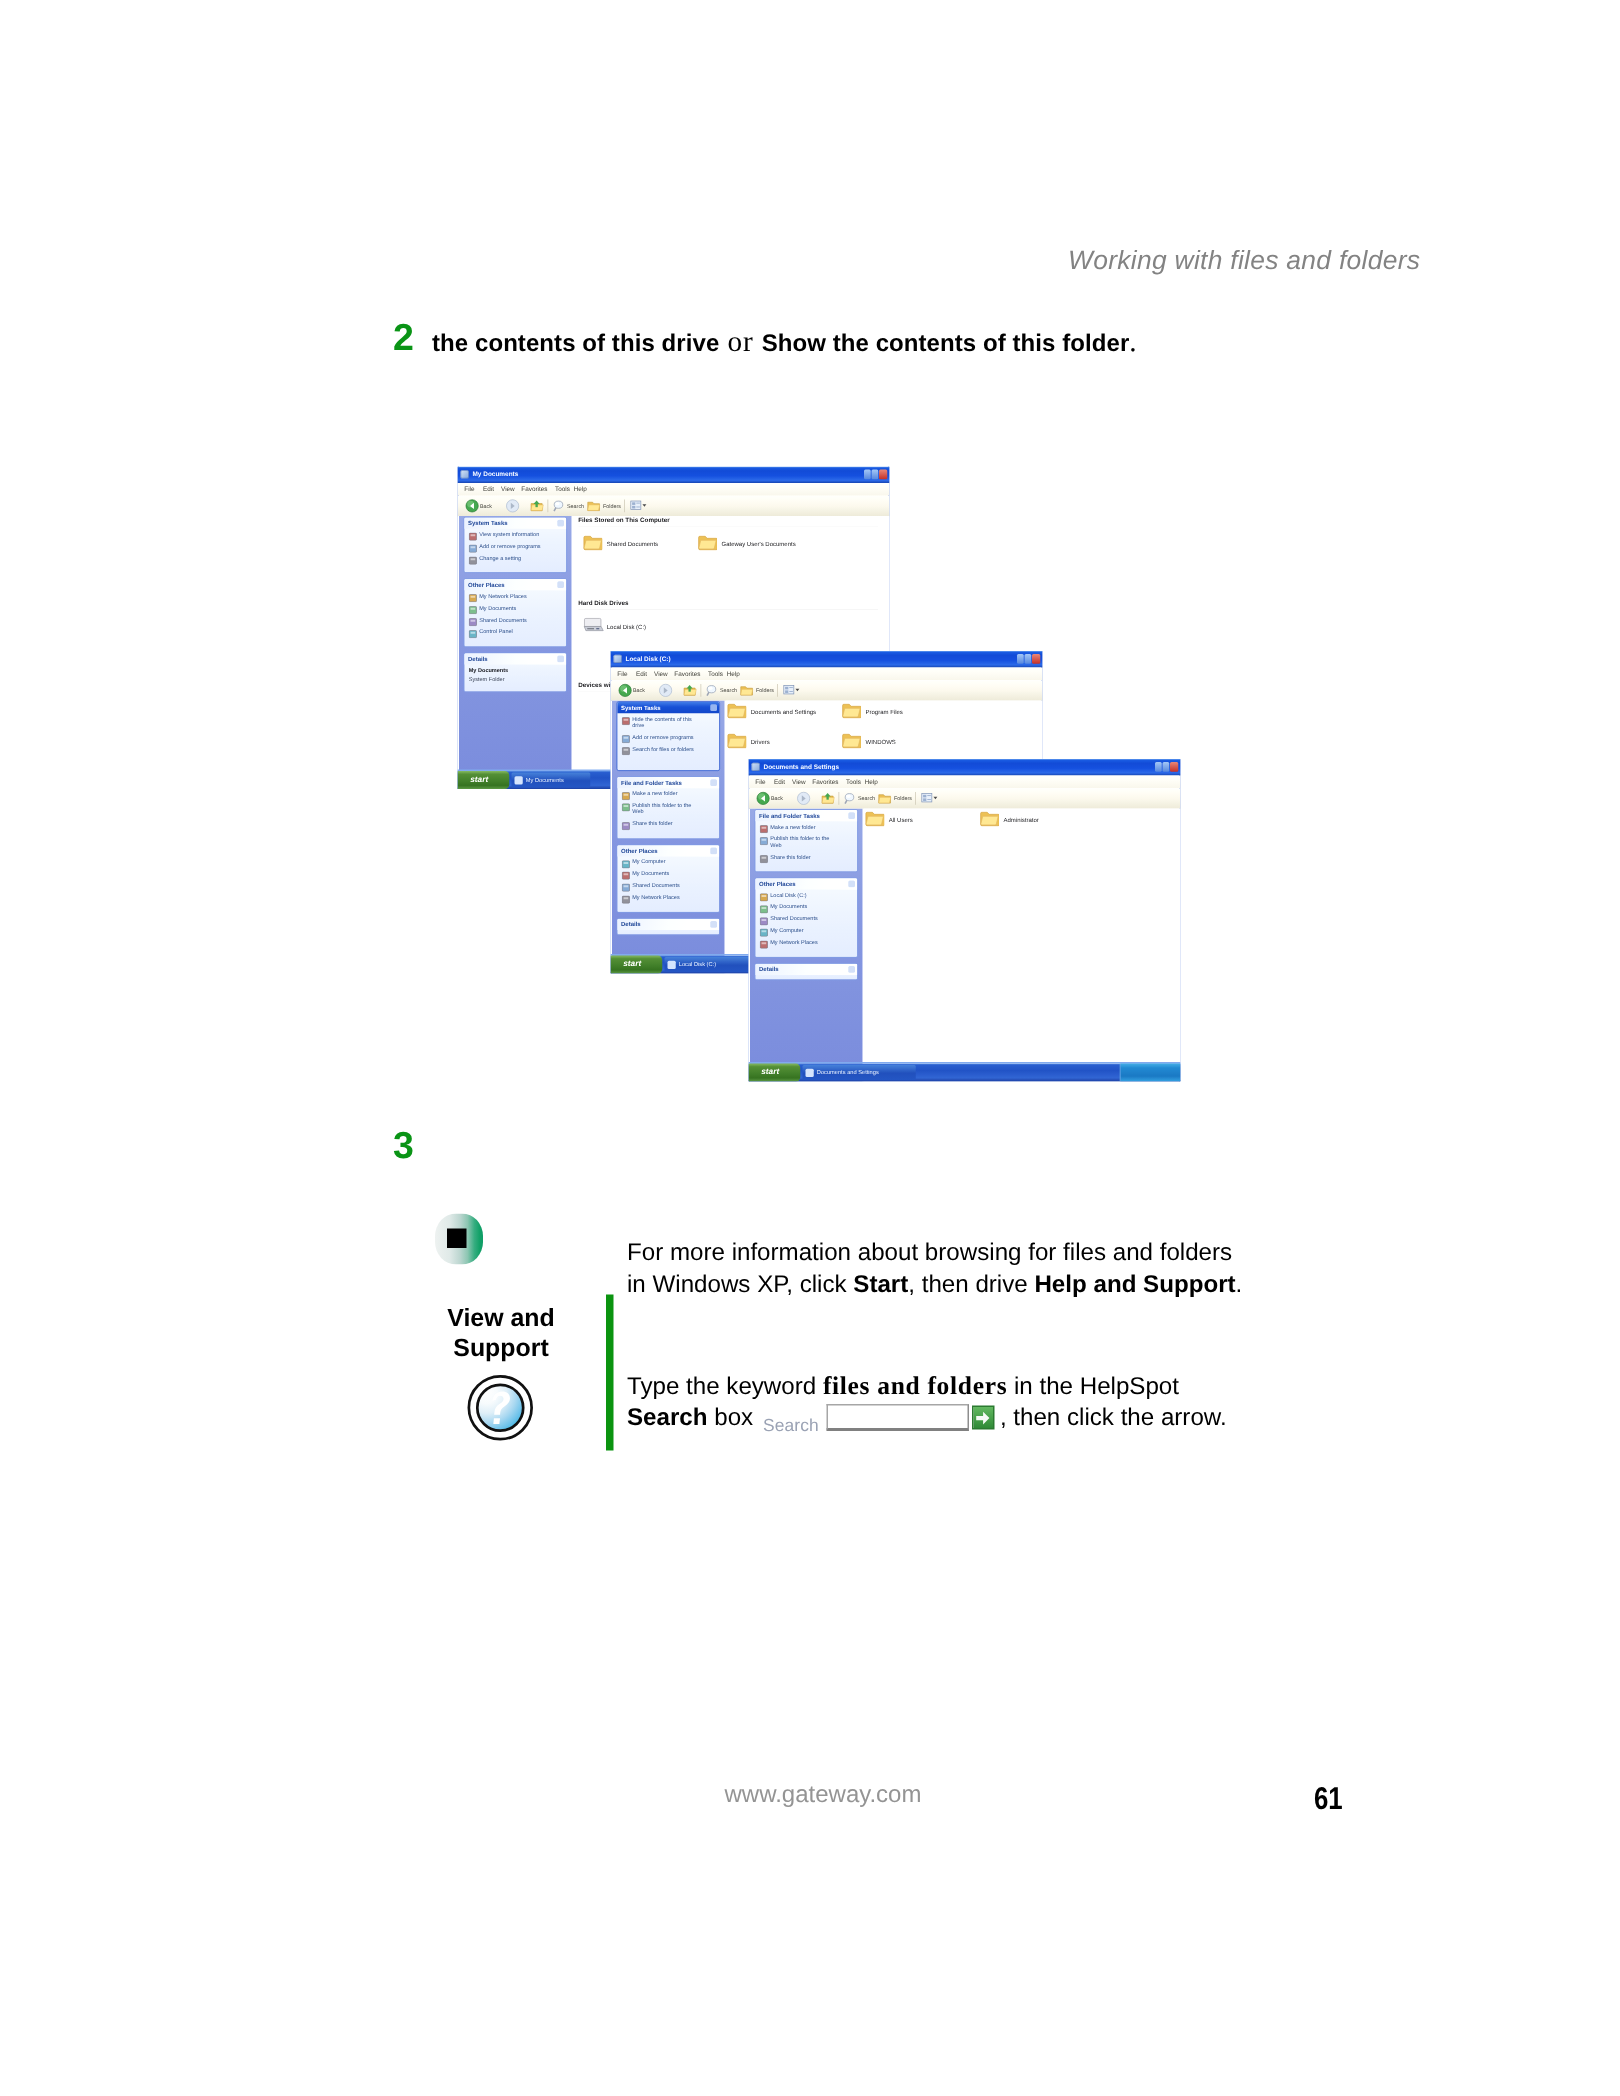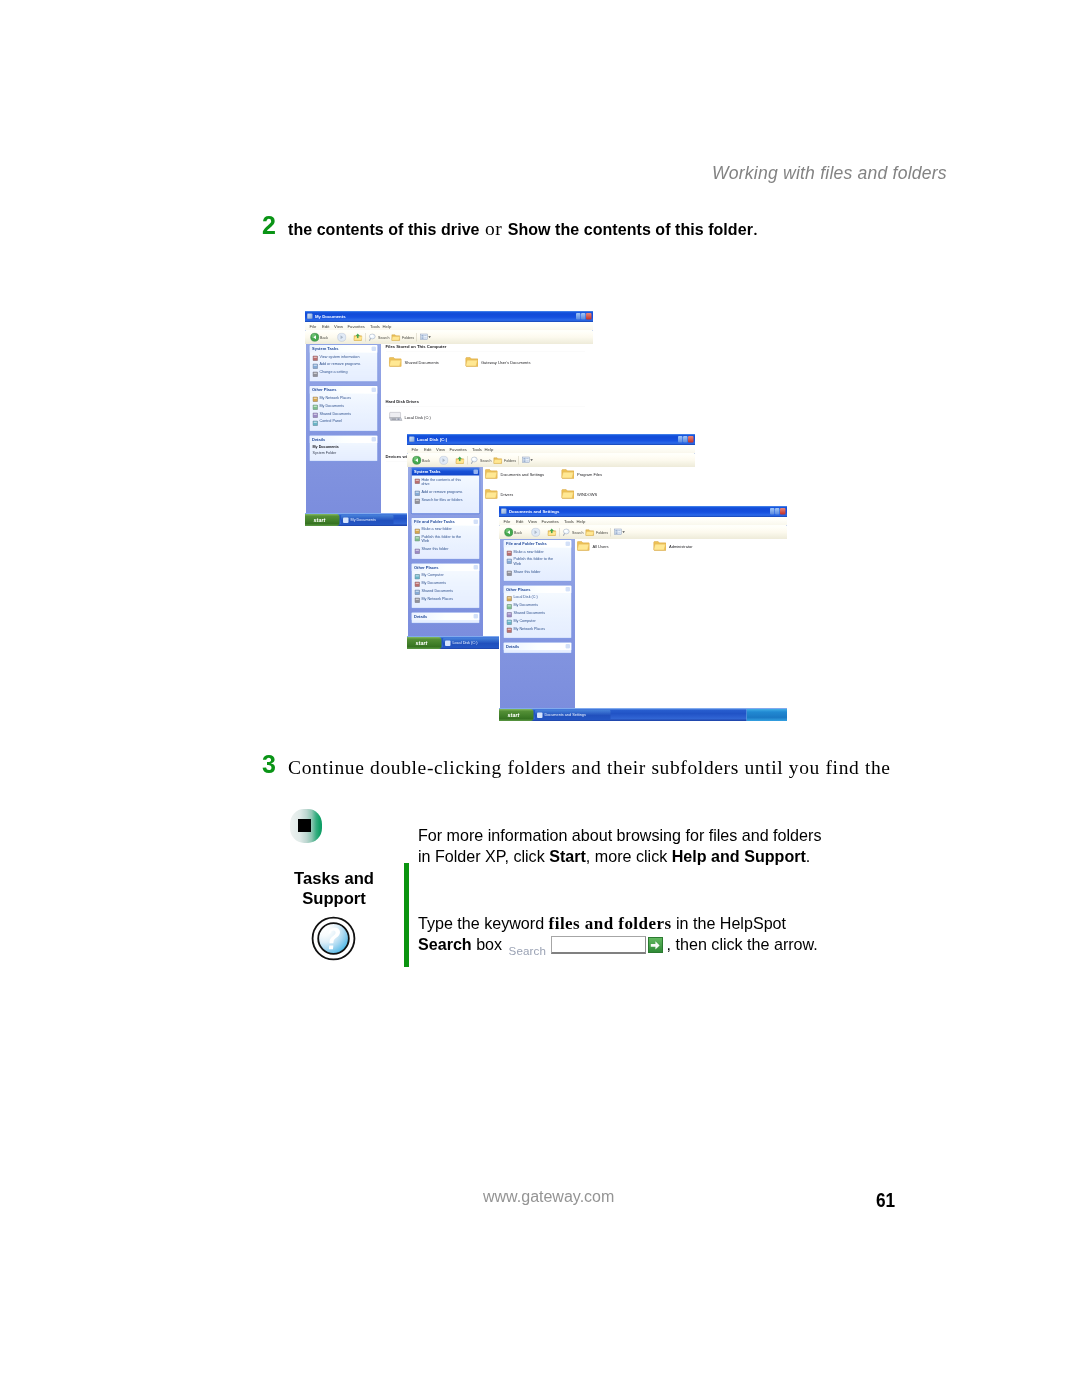--- a/index.html
+++ b/index.html
@@ -612,21 +612,20 @@
             <i>Documents and Settings</i>
           </div>
           <div class="tray" style="width:80px;"></div>
         </div>
       </div>
     </div>
 
   <div class="step" style="left:262px;top:753px;">
     <div class="num">3</div>
     <div class="body">
-        <span class="ln wd"><span>Continue double-clicking folders and their subfolders until you find the</span></span>
       </div>
   </div>
 
   <div class="helpbox">
 
     <svg class="tipmark" width="32" height="34" viewBox="0 0 32 34">
       <defs>
         <linearGradient id="tipg" x1="0" y1="0" x2="1" y2="0">
           <stop offset="0%" stop-color="#eef2f1"></stop>
           <stop offset="30%" stop-color="#e0eae8"></stop>
@@ -637,21 +636,21 @@
           <stop offset="100%" stop-color="#0f9d66"></stop>
         </linearGradient>
       </defs>
       <rect x="0" y="0" width="32" height="34" rx="14" ry="15" fill="url(#tipg)"></rect>
       <rect x="8" y="10" width="13" height="13" fill="#000000"></rect>
     </svg>
 
     <div class="bar"></div>
 
     <div class="lbl">
-      <span>Tasks and</span><br>
+      <span>View and</span><br>
       <span>Support</span>
     </div>
 
     <svg class="qicon" viewBox="0 0 100 100" width="45" height="45">
       <defs>
         <radialGradient id="qg" cx="20%" cy="18%" r="105%">
           <stop offset="0%" stop-color="#ffffff"></stop>
           <stop offset="22%" stop-color="#f7fbfd"></stop>
           <stop offset="42%" stop-color="#dfeff8"></stop>
           <stop offset="62%" stop-color="#a9d8f1"></stop>
@@ -661,21 +660,21 @@
         </radialGradient>
       </defs>
       <circle cx="50" cy="50" r="46.5" fill="#fff" stroke="#111111" stroke-width="4"></circle>
       <circle cx="50" cy="50" r="34" fill="url(#qg)" stroke="#111111" stroke-width="4"></circle>
       <g transform="translate(4,0) skewX(-6)">
         <path d="M38.5 39.6c0.3-8.1 5.6-13.6 13.2-13.6 7.2 0 12.5 4.6 12.5 11.1 0 4.4-2 7.3-6.6 10.7-4.3 3.2-5.6 5.2-5.6 9.2v3.3h-8.7v-4.1c0-5.3 1.7-8.3 6.6-12 3.7-2.8 4.8-4.3 4.8-6.9 0-3.1-2.2-5.2-5.4-5.2-3.3 0-5.5 2.3-5.8 6.1z" fill="#ffffff"></path>
         <rect x="43.5" y="65.5" width="9" height="8.5" fill="#ffffff"></rect>
       </g>
     </svg>
 
-    <div class="txt p1"><span>For more information about browsing for files and folders</span><br><span>in Folder XP, click </span><span class="bd">Start</span><span>, more click </span><span class="bd">Help and Support</span><span>.</span></div>
+    <div class="txt p1"><span>For more information about browsing for files and folders</span><br><span>in Windows XP, click </span><span class="bd">Start</span><span>, then drive </span><span class="bd">Help and Support</span><span>.</span></div>
     <div class="txt p2"><span>Type the keyword </span><span class="kw">files and folders</span><span> in the HelpSpot</span><br><span class="bd">Search</span><span> box </span><span class="sw"><span class="slbl">Search</span><span class="sin"></span><span class="sbtn">
             <svg width="12" height="13" viewBox="0 0 12 13">
               <path d="M1.8 5.0h4.6V2.2L10.6 6.4 6.4 10.6V7.8H1.8z" fill="#ffffff" opacity="0.95"></path>
             </svg>
           </span></span><span>, then click the arrow.</span></div>
   </div>
 
   <div class="foot-url">www.gateway.com</div>
   <div class="foot-pg">61</div>
 </div>

